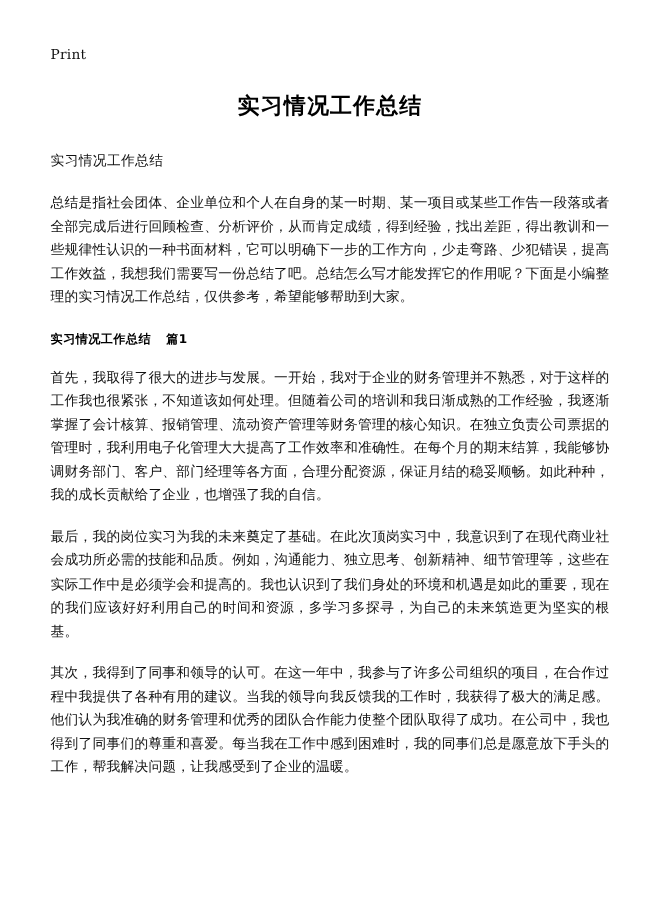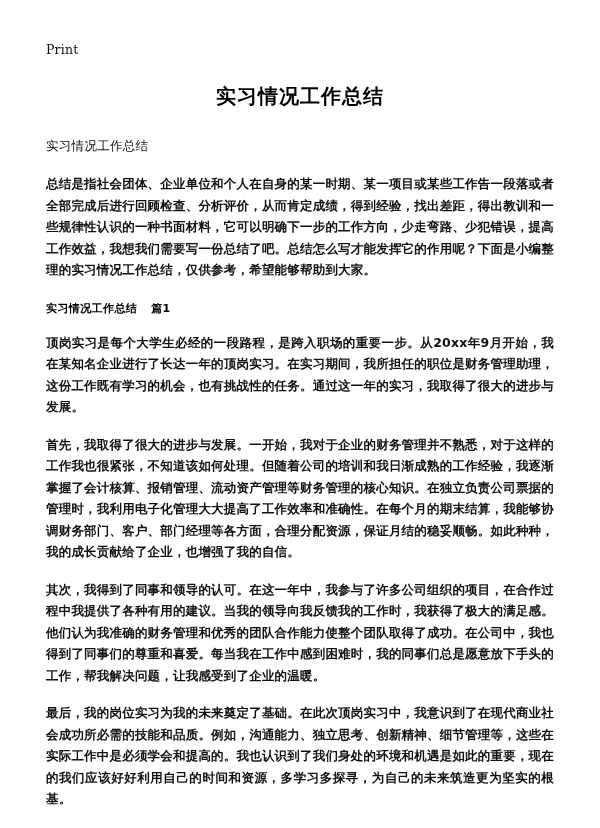--- a/index.html
+++ b/index.html
@@ -43,21 +43,20 @@
     color: #111;
   }
   p.para {
     font-size: 12.5px;
     line-height: 1.72;
     margin: 0 0 16px 0;
     text-align: justify;
     text-justify: inter-ideograph;
     letter-spacing: 0.2px;
     color: #111;
-    font-weight: bold;
   }
   h2.section-heading {
     font-size: 11px;
     font-weight: bold;
     margin: 20px 0 16px 0;
     letter-spacing: 0.4px;
     color: #000;
   }
   h2.section-heading .gap {
     display: inline-block;
@@ -74,18 +73,17 @@
   <h1 class="doc-title">实习情况工作总结</h1>
 
   <div class="subtitle">实习情况工作总结</div>
 
   <p class="para">总结是指社会团体、企业单位和个人在自身的某一时期、某一项目或某些工作告一段落或者全部完成后进行回顾检查、分析评价，从而肯定成绩，得到经验，找出差距，得出教训和一些规律性认识的一种书面材料，它可以明确下一步的工作方向，少走弯路、少犯错误，提高工作效益，我想我们需要写一份总结了吧。总结怎么写才能发挥它的作用呢？下面是小编整理的实习情况工作总结，仅供参考，希望能够帮助到大家。</p>
 
   <h2 class="section-heading">
     <span>实习情况工作总结</span><span class="gap"></span><span>篇1</span>
   </h2>
 
-  <p class="para">顶岗实习是每个大学生必经的一段路程，是跨入职场的重要一步。从20xx年9月开始，我在某知名企业进行了长达一年的顶岗实习。在实习期间，我所担任的职位是财务管理助理，这份工作既有学习的机会，也有挑战性的任务。通过这一年的实习，我取得了很大的进步与发展。</p>
   <p class="para">首先，我取得了很大的进步与发展。一开始，我对于企业的财务管理并不熟悉，对于这样的工作我也很紧张，不知道该如何处理。但随着公司的培训和我日渐成熟的工作经验，我逐渐掌握了会计核算、报销管理、流动资产管理等财务管理的核心知识。在独立负责公司票据的管理时，我利用电子化管理大大提高了工作效率和准确性。在每个月的期末结算，我能够协调财务部门、客户、部门经理等各方面，合理分配资源，保证月结的稳妥顺畅。如此种种，我的成长贡献给了企业，也增强了我的自信。</p>
+  <p class="para">最后，我的岗位实习为我的未来奠定了基础。在此次顶岗实习中，我意识到了在现代商业社会成功所必需的技能和品质。例如，沟通能力、独立思考、创新精神、细节管理等，这些在实际工作中是必须学会和提高的。我也认识到了我们身处的环境和机遇是如此的重要，现在的我们应该好好利用自己的时间和资源，多学习多探寻，为自己的未来筑造更为坚实的根基。</p>
   <p class="para">其次，我得到了同事和领导的认可。在这一年中，我参与了许多公司组织的项目，在合作过程中我提供了各种有用的建议。当我的领导向我反馈我的工作时，我获得了极大的满足感。他们认为我准确的财务管理和优秀的团队合作能力使整个团队取得了成功。在公司中，我也得到了同事们的尊重和喜爱。每当我在工作中感到困难时，我的同事们总是愿意放下手头的工作，帮我解决问题，让我感受到了企业的温暖。</p>
-  <p class="para">最后，我的岗位实习为我的未来奠定了基础。在此次顶岗实习中，我意识到了在现代商业社会成功所必需的技能和品质。例如，沟通能力、独立思考、创新精神、细节管理等，这些在实际工作中是必须学会和提高的。我也认识到了我们身处的环境和机遇是如此的重要，现在的我们应该好好利用自己的时间和资源，多学习多探寻，为自己的未来筑造更为坚实的根基。</p>
 
 </div>
 
 </body></html>

